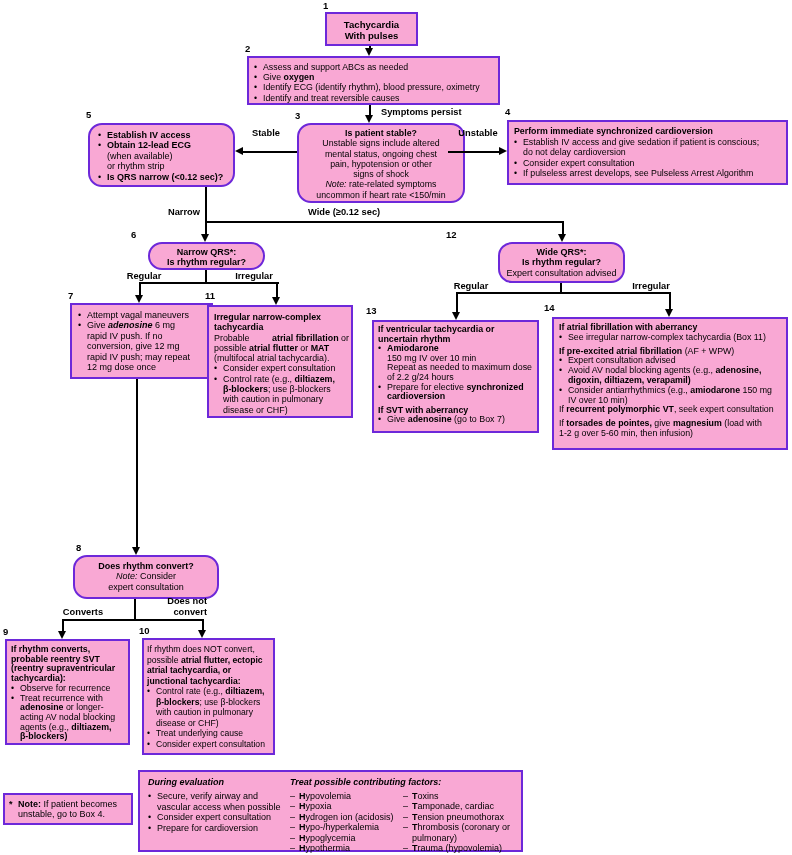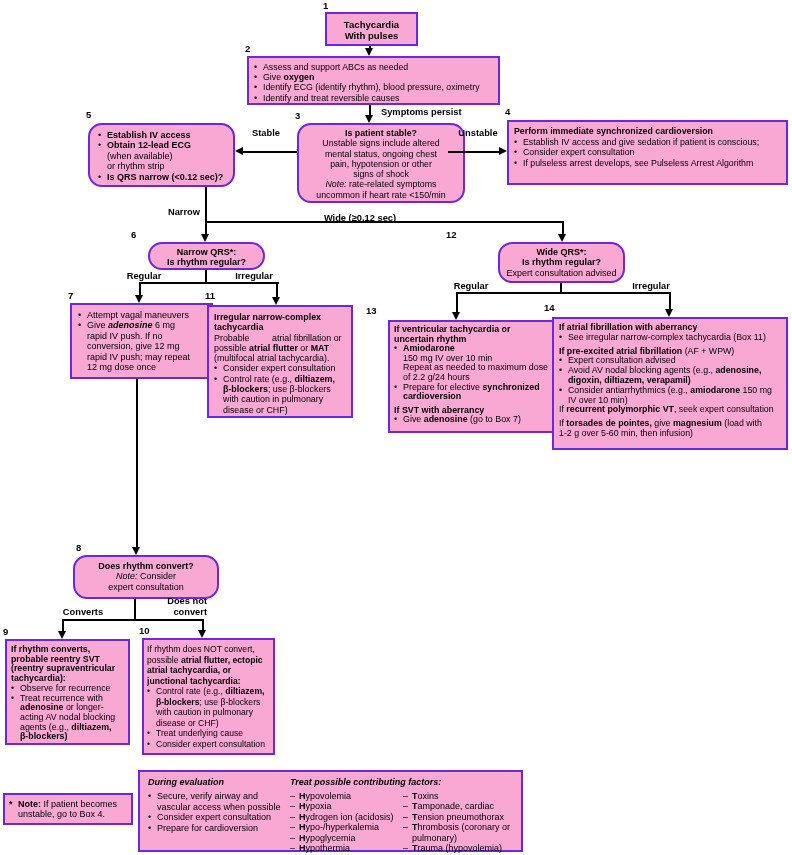--- a/index.html
+++ b/index.html
@@ -79,20 +79,24 @@
     </div>
   <div class="box" style="left:507px;top:120px;width:281px;height:65px;font-size:8.8px;line-height:10.6px">
       <div class="ln">
         <span><span style="font-weight: bold;">Perform immediate synchronized cardioversion</span></span>
       </div>
       <div class="ln">
         <span class="mk">•</span>
         <span><span>Establish IV access and give sedation if patient is conscious;</span></span>
       </div>
       <div class="ln">
+        <span class="mk"></span>
+        <span><span>do not delay cardioversion</span></span>
+      </div>
+      <div class="ln">
         <span class="mk">•</span>
         <span><span>Consider expert consultation</span></span>
       </div>
       <div class="ln">
         <span class="mk">•</span>
         <span><span>If pulseless arrest develops, see Pulseless Arrest Algorithm</span></span>
       </div>
     </div>
   <div class="box rd" style="left:88px;top:123px;width:147px;height:64px;padding:5px 8px">
       <div class="ln">
@@ -228,21 +232,21 @@
       </div>
     </div>
   <div class="box" style="left:207px;top:305px;width:146px;height:113px;font-size:8.9px;line-height:10.3px;padding:5px 5px">
       <div class="ln">
         <span><span style="font-weight: bold;">Irregular narrow-complex</span></span>
       </div>
       <div class="ln">
         <span><span style="font-weight: bold;">tachycardia</span></span>
       </div>
       <div class="ln">
-        <span><span>Probable </span><span style="font-weight: normal; padding-left: 20px;">atrial fibrillation</span><span> or</span></span>
+        <span><span>Probable </span><span style="font-weight: bold; padding-left: 20px;">atrial fibrillation</span><span> or</span></span>
       </div>
       <div class="ln">
         <span><span>possible </span><span style="font-weight: bold;">atrial flutter</span><span> or </span><span style="font-weight: bold;">MAT</span></span>
       </div>
       <div class="ln">
         <span><span>(multifocal atrial tachycardia).</span></span>
       </div>
       <div class="ln">
         <span class="mk">•</span>
         <span><span>Consider expert consultation</span></span>
@@ -262,21 +266,21 @@
       <div class="ln">
         <span class="mk"></span>
         <span><span>disease or CHF)</span></span>
       </div>
     </div>
   <div class="box rd ctr" style="left:498px;top:242px;width:127px;height:41px;padding-top:3px">
       <div class="ln"><span><span style="font-weight: bold;">Wide QRS*:</span></span></div>
       <div class="ln"><span><span style="font-weight: bold;">Is rhythm regular?</span></span></div>
       <div class="ln"><span><span>Expert consultation advised</span></span></div>
     </div>
-  <div class="box" style="left:388px;top:320px;width:167px;height:113px;font-size:8.9px;line-height:9.6px;padding:3px 4px">
+  <div class="box" style="left:372px;top:320px;width:167px;height:113px;font-size:8.9px;line-height:9.6px;padding:3px 4px">
       <div class="ln">
         <span><span style="font-weight: bold;">If ventricular tachycardia or</span></span>
       </div>
       <div class="ln">
         <span><span style="font-weight: bold;">uncertain rhythm</span></span>
       </div>
       <div class="ln">
         <span class="mk">•</span>
         <span><span style="font-weight: bold;">Amiodarone</span></span>
       </div>
@@ -477,21 +481,21 @@
   <div class="hl" style="left:62px;top:619px;width:142px"></div>
   <div class="vl" style="left:62px;top:619px;height:13px"></div>
   <div class="ar d" style="left:58px;top:631px"></div>
   <div class="vl" style="left:202px;top:619px;height:12px"></div>
   <div class="ar d" style="left:198px;top:630px"></div>
 
   <div class="lbl" style="left:381px;top:107px">Symptoms persist</div>
   <div class="lbl" style="left:240px;top:128px;width:52px;text-align:center">Stable</div>
   <div class="lbl" style="left:450px;top:128px;width:56px;text-align:center">Unstable</div>
   <div class="lbl" style="left:145px;top:207px;width:55px;text-align:right">Narrow</div>
-  <div class="lbl" style="left:308px;top:213px;width:104px;text-align:center">Wide (≥0.12 sec)</div>
+  <div class="lbl" style="left:308px;top:207px;width:104px;">Wide (≥0.12 sec)</div>
   <div class="lbl" style="left:116px;top:271px;width:56px;text-align:center">Regular</div>
   <div class="lbl" style="left:228px;top:271px;width:52px;text-align:center">Irregular</div>
   <div class="lbl" style="left:448px;top:281px;width:46px;text-align:center">Regular</div>
   <div class="lbl" style="left:628px;top:281px;width:46px;text-align:center">Irregular</div>
   <div class="lbl" style="left:58px;top:607px;width:50px;text-align:center">Converts</div>
   <div class="lbl" style="left:150px;top:596px;width:57px;text-align:right">Does not
 convert</div>
 
 </div>
 

